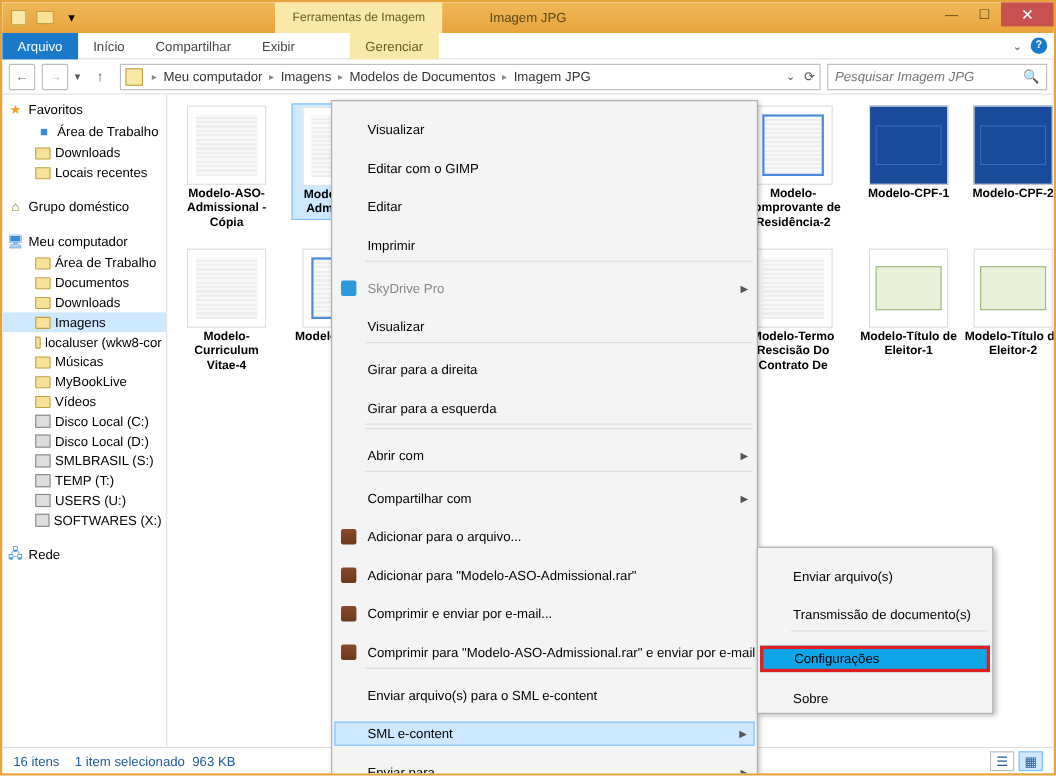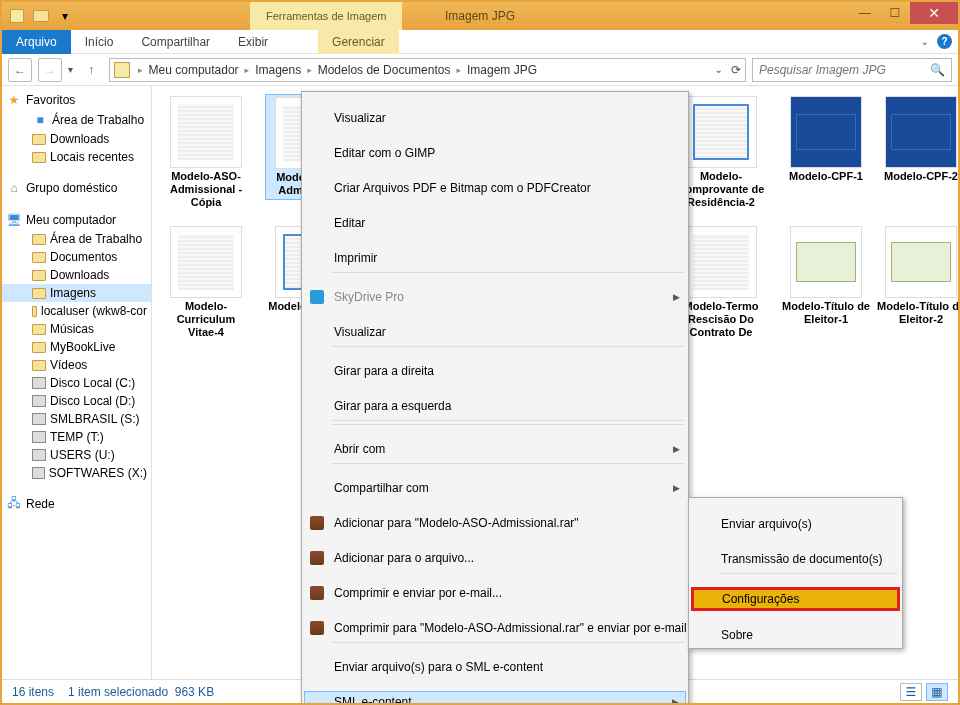--- a/index.html
+++ b/index.html
@@ -70,21 +70,21 @@
 .ctx-item.disabled { color: #888; }
 .ctx-sep { height: 1px; background: #ddd; margin: 3px 2px 3px 28px; }
 .ctx-icon { position: absolute; left: 5px; width: 16px; height: 16px; display: flex; align-items: center; justify-content: center; }
 .ctx-arrow { position: absolute; right: 6px; font-size: 9px; color: #555; }
 .rar-ico { width: 14px; height: 14px; background: linear-gradient(#8a4a2a, #6a3a1a); border-radius: 2px; }
 .np-ico { width: 14px; height: 14px; background: #8adc8a; border: 1px solid #5a9a5a; }
 .sky-ico { width: 14px; height: 14px; background: #2a9ada; border-radius: 2px; }
 
 .submenu { left: 387px; top: 407px; width: 215px; }
 .submenu .ctx-item { min-width: 190px; }
-.highlighted-red { border: 3px solid #e02020 !important; padding: 2px 16px 2px 28px !important; background: #eab308; }
+.highlighted-red { border: 3px solid #e02020 !important; padding: 2px 16px 2px 28px !important; background: #0ea5e9; }
 
 
 .statusbar { height: 24px; border-top: 1px solid #ddd; display: flex; align-items: center; padding: 0 10px; gap: 14px; color: #1e5a9a; }
 .statusbar .right { margin-left: auto; display: flex; gap: 4px; }
 .view-btn { width: 22px; height: 18px; border: 1px solid #bbb; display: flex; align-items: center; justify-content: center; }
 .view-btn.active { background: #cde8ff; border-color: #7abdff; }
 </style>
 </head>
 <body>
 
@@ -306,23 +306,20 @@
 </div>
 
 <div class="ctx-menu" id="ctx-main" style="left:299px; top:89px; width:388px;">
     <div class="ctx-item">
       <span>Visualizar</span>
     </div>
     <div class="ctx-item">
       <span>Editar com o GIMP</span>
     </div>
     <div class="ctx-item">
-      <span>Criar Arquivos PDF e Bitmap com o PDFCreator</span>
-    </div>
-    <div class="ctx-item">
       <span>Editar</span>
     </div>
     <div class="ctx-item">
       <span>Imprimir</span>
     </div>
     <div class="ctx-sep"></div>
     <div class="ctx-item disabled">
       <span class="ctx-icon">
         <span class="sky-ico"></span>
       </span>
@@ -347,27 +344,27 @@
     </div>
     <div class="ctx-sep"></div>
     <div class="ctx-item">
       <span>Compartilhar com</span>
       <span class="ctx-arrow">▶</span>
     </div>
     <div class="ctx-item">
       <span class="ctx-icon">
         <span class="rar-ico"></span>
       </span>
-      <span>Adicionar para "Modelo-ASO-Admissional.rar"</span>
+      <span>Adicionar para o arquivo...</span>
     </div>
     <div class="ctx-item">
       <span class="ctx-icon">
         <span class="rar-ico"></span>
       </span>
-      <span>Adicionar para o arquivo...</span>
+      <span>Adicionar para "Modelo-ASO-Admissional.rar"</span>
     </div>
     <div class="ctx-item">
       <span class="ctx-icon">
         <span class="rar-ico"></span>
       </span>
       <span>Comprimir e enviar por e-mail...</span>
     </div>
     <div class="ctx-item">
       <span class="ctx-icon">
         <span class="rar-ico"></span>

